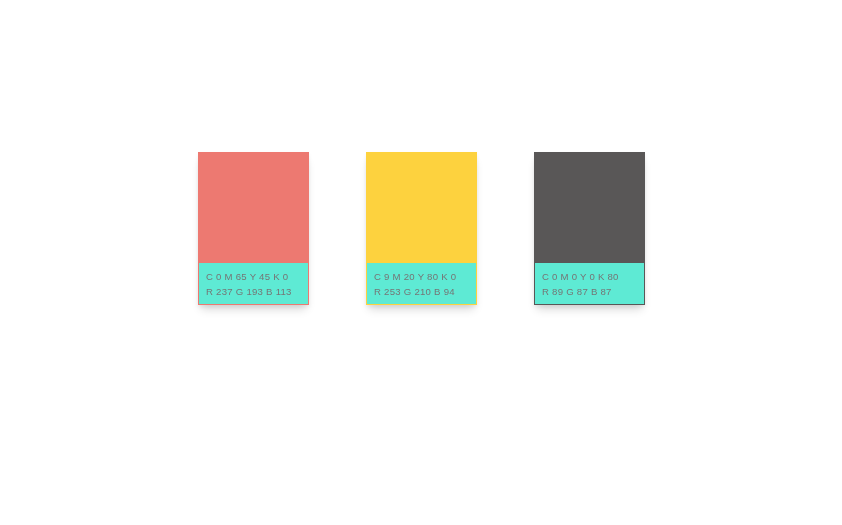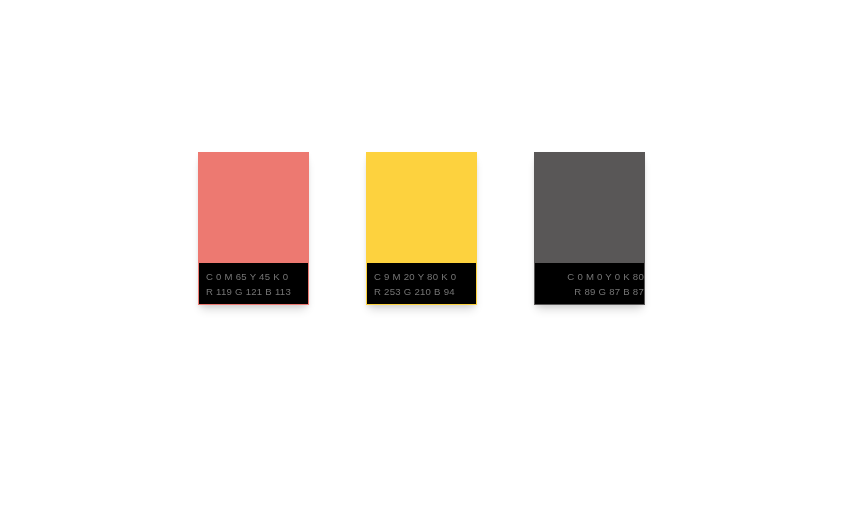--- a/index.html
+++ b/index.html
@@ -38,21 +38,21 @@
   .swatch-color {
     width: 100%;
     height: 111px;
     display: block;
   }
 
   .swatch-label {
     box-sizing: border-box;
     width: 100%;
     height: 42px;
-    background: #000000;
+    background: #5eead4;
     border-style: solid;
     border-width: 0 1.4px 1.4px 1.4px;
     display: flex;
     flex-direction: column;
     justify-content: center;
     padding-left: 7px;
   }
 
   .swatch-line {
     font-size: 9.6px;
@@ -65,33 +65,33 @@
 </style>
 </head>
 <body style="background: rgb(255, 255, 255);">
 
 <div id="swatch-board">
 
   <div class="swatch-card">
     <div class="swatch-color" style="background-color: rgb(237, 121, 113);"></div>
     <div class="swatch-label" style="border-color: rgb(237, 121, 113);">
       <span class="swatch-line">C 0  M 65  Y 45  K 0</span>
-      <span class="swatch-line">R 119  G 121  B 113</span>
+      <span class="swatch-line">R 237  G 193  B 113</span>
     </div>
   </div>
 
   <div class="swatch-card">
     <div class="swatch-color" style="background-color: rgb(253, 210, 62);"></div>
     <div class="swatch-label" style="border-color: rgb(253, 210, 62);">
       <span class="swatch-line">C 9  M 20  Y 80  K 0</span>
       <span class="swatch-line">R 253  G 210  B 94</span>
     </div>
   </div>
 
   <div class="swatch-card">
     <div class="swatch-color" style="background-color: rgb(89, 87, 87);"></div>
-    <div class="swatch-label" style="border-color: rgb(89, 87, 87); align-items: flex-end;">
+    <div class="swatch-label" style="border-color: rgb(89, 87, 87);">
       <span class="swatch-line">C 0  M 0  Y 0  K 80</span>
       <span class="swatch-line">R 89  G 87  B 87</span>
     </div>
   </div>
 
 </div>
 
 </body></html>

